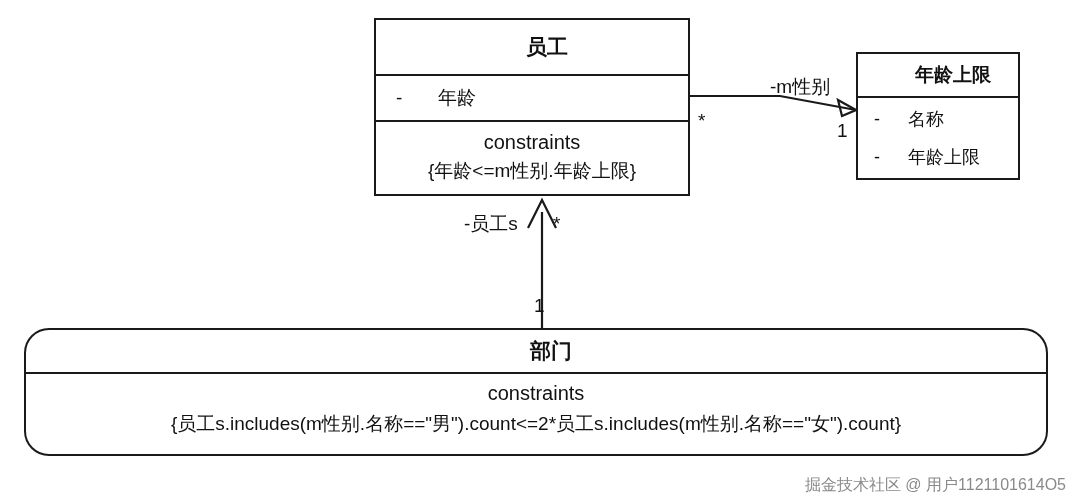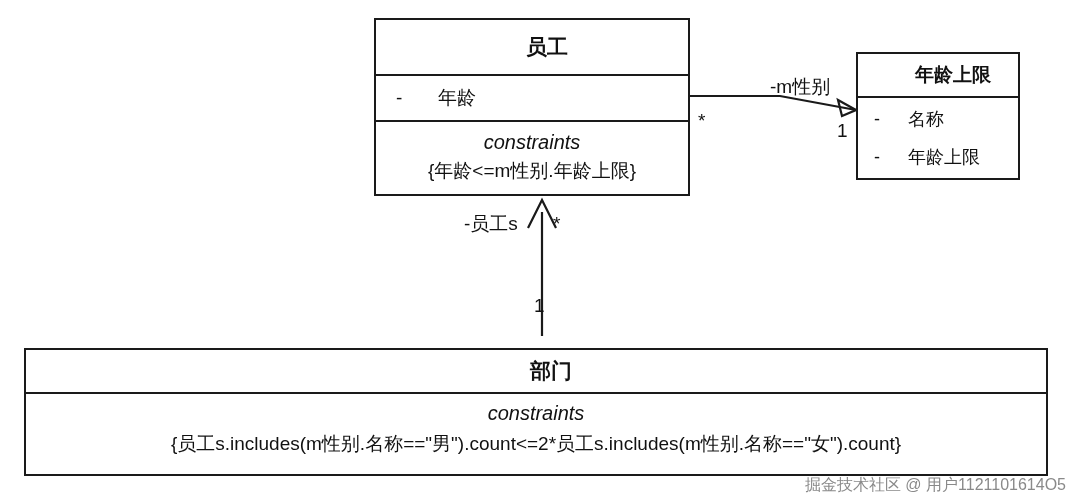--- a/index.html
+++ b/index.html
@@ -36,21 +36,20 @@
     padding-left: 30px;
   }
   .uml-sep {
     border-top: 2px solid #1a1a1a;
   }
   .uml-attr {
     color: #111111;
     white-space: nowrap;
   }
   .constraints-label {
-    font-style: italic;
     text-align: center;
     color: #111111;
   }
   .constraints-body {
     text-align: center;
     color: #111111;
     white-space: nowrap;
   }
 
   
@@ -110,23 +109,24 @@
     padding-left: 16px;
   }
   #box-gender .uml-attr .dash {
     display: inline-block;
     width: 34px;
   }
 
   
   #box-department {
     left: 24px;
-    top: 348px;
+    top: 328px;
     width: 1024px;
     height: 128px;
+    border-radius: 25px;
   }
   #box-department .uml-title {
     font-size: 21px;
     line-height: 42px;
     height: 42px;
   }
   #box-department .sec-constraints {
     padding-top: 4px;
   }
   #box-department .constraints-label {

